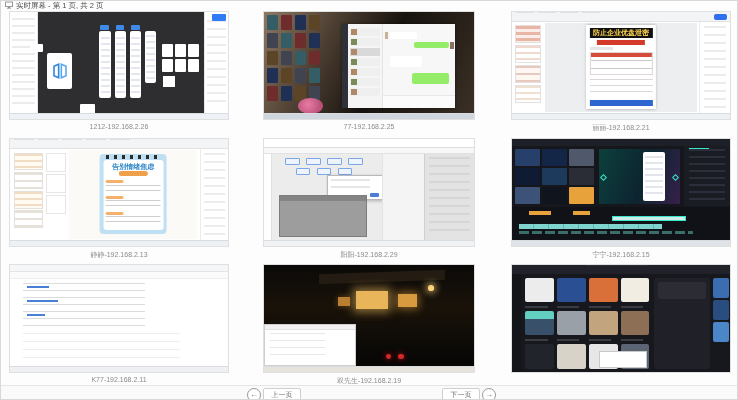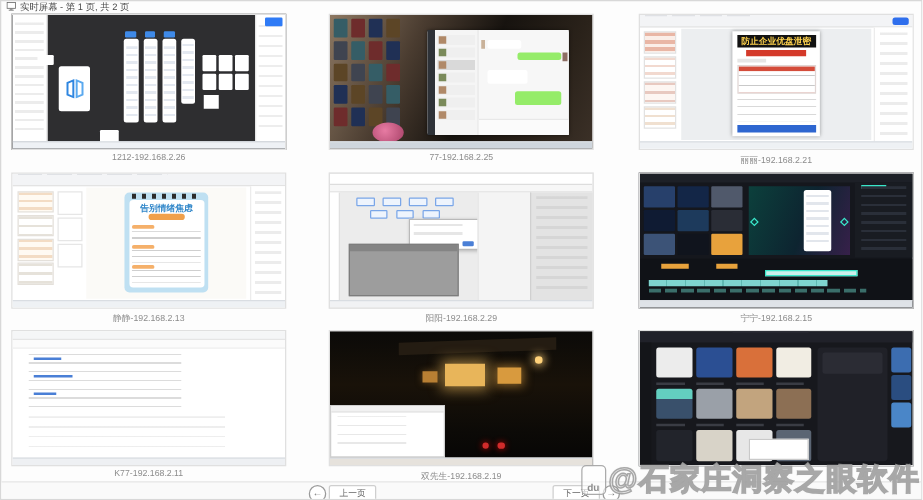--- a/index.html
+++ b/index.html
@@ -542,18 +542,14 @@
     <div class="label"></div>
   </div>
 
   <div class="bottombar">
     <div class="circbtn prev-circ">←</div>
     <div class="navbtn prev-btn">上一页</div>
     <div class="navbtn next-btn">下一页</div>
     <div class="circbtn next-circ">→</div>
   </div>
 
-  <div class="watermark">
-    <span class="wm-logo">du</span>
-    <span class="wm-text">@石家庄洞察之眼软件</span>
-  </div>
 
 </div>
 
 </body></html>

